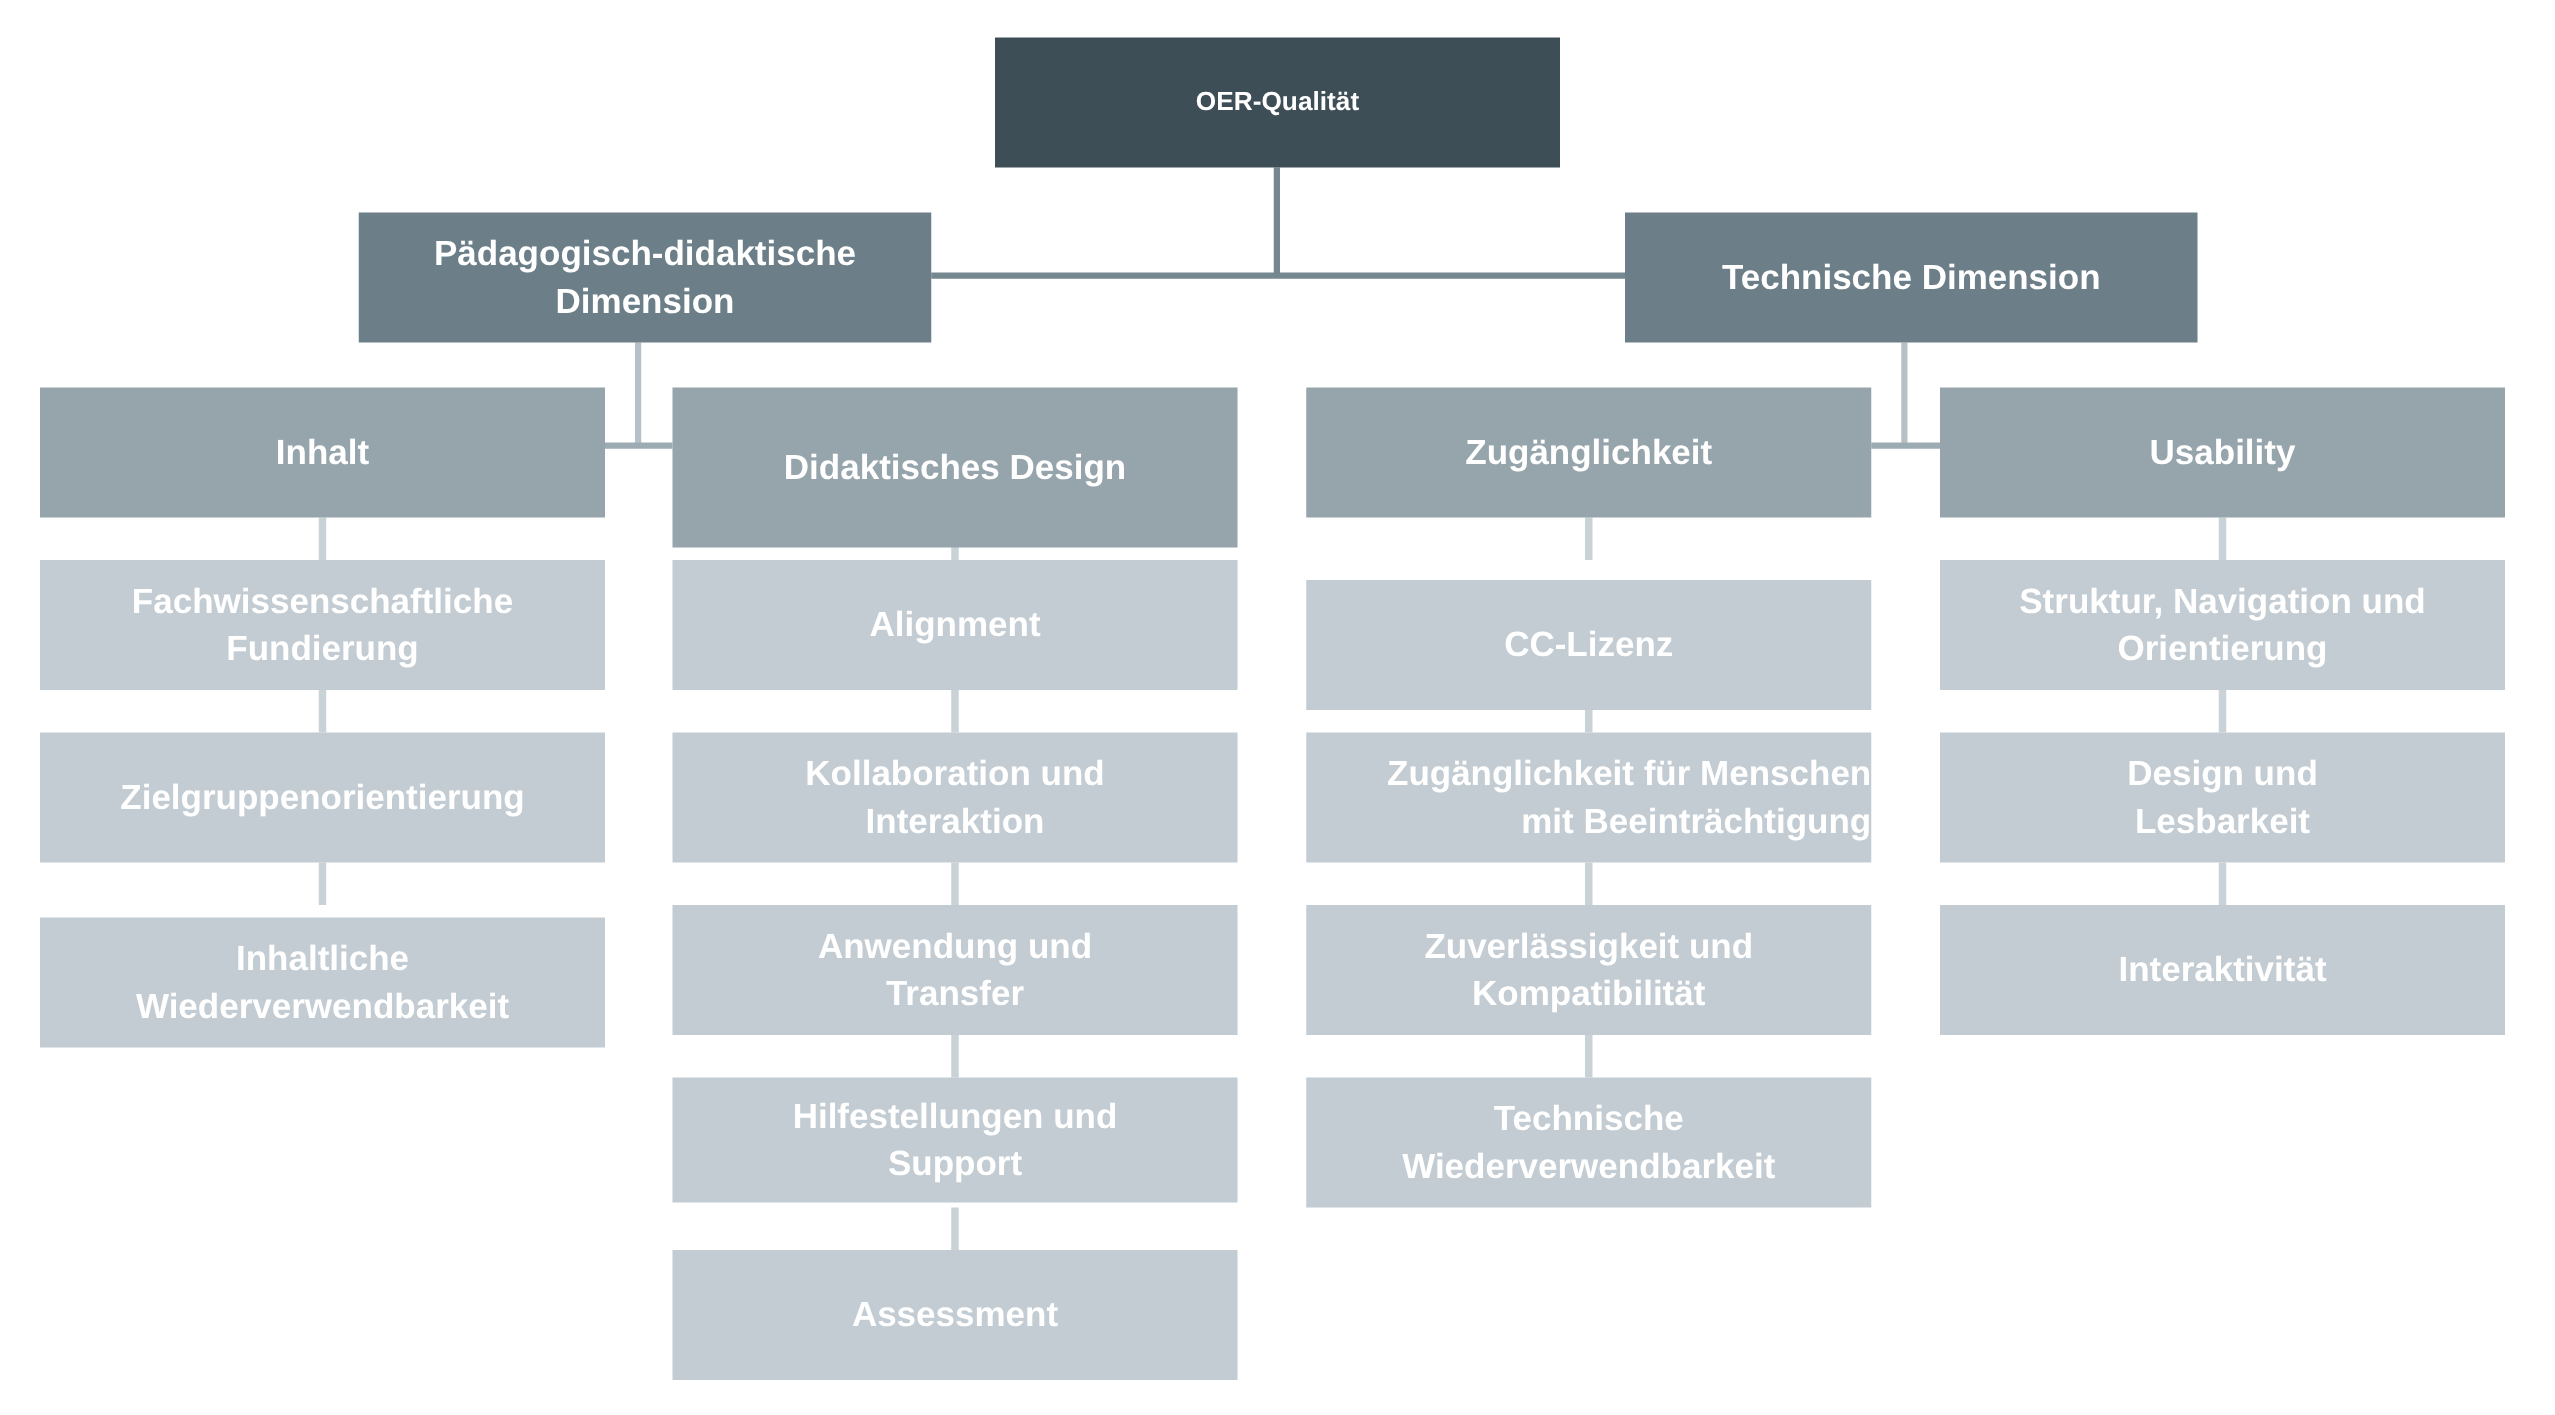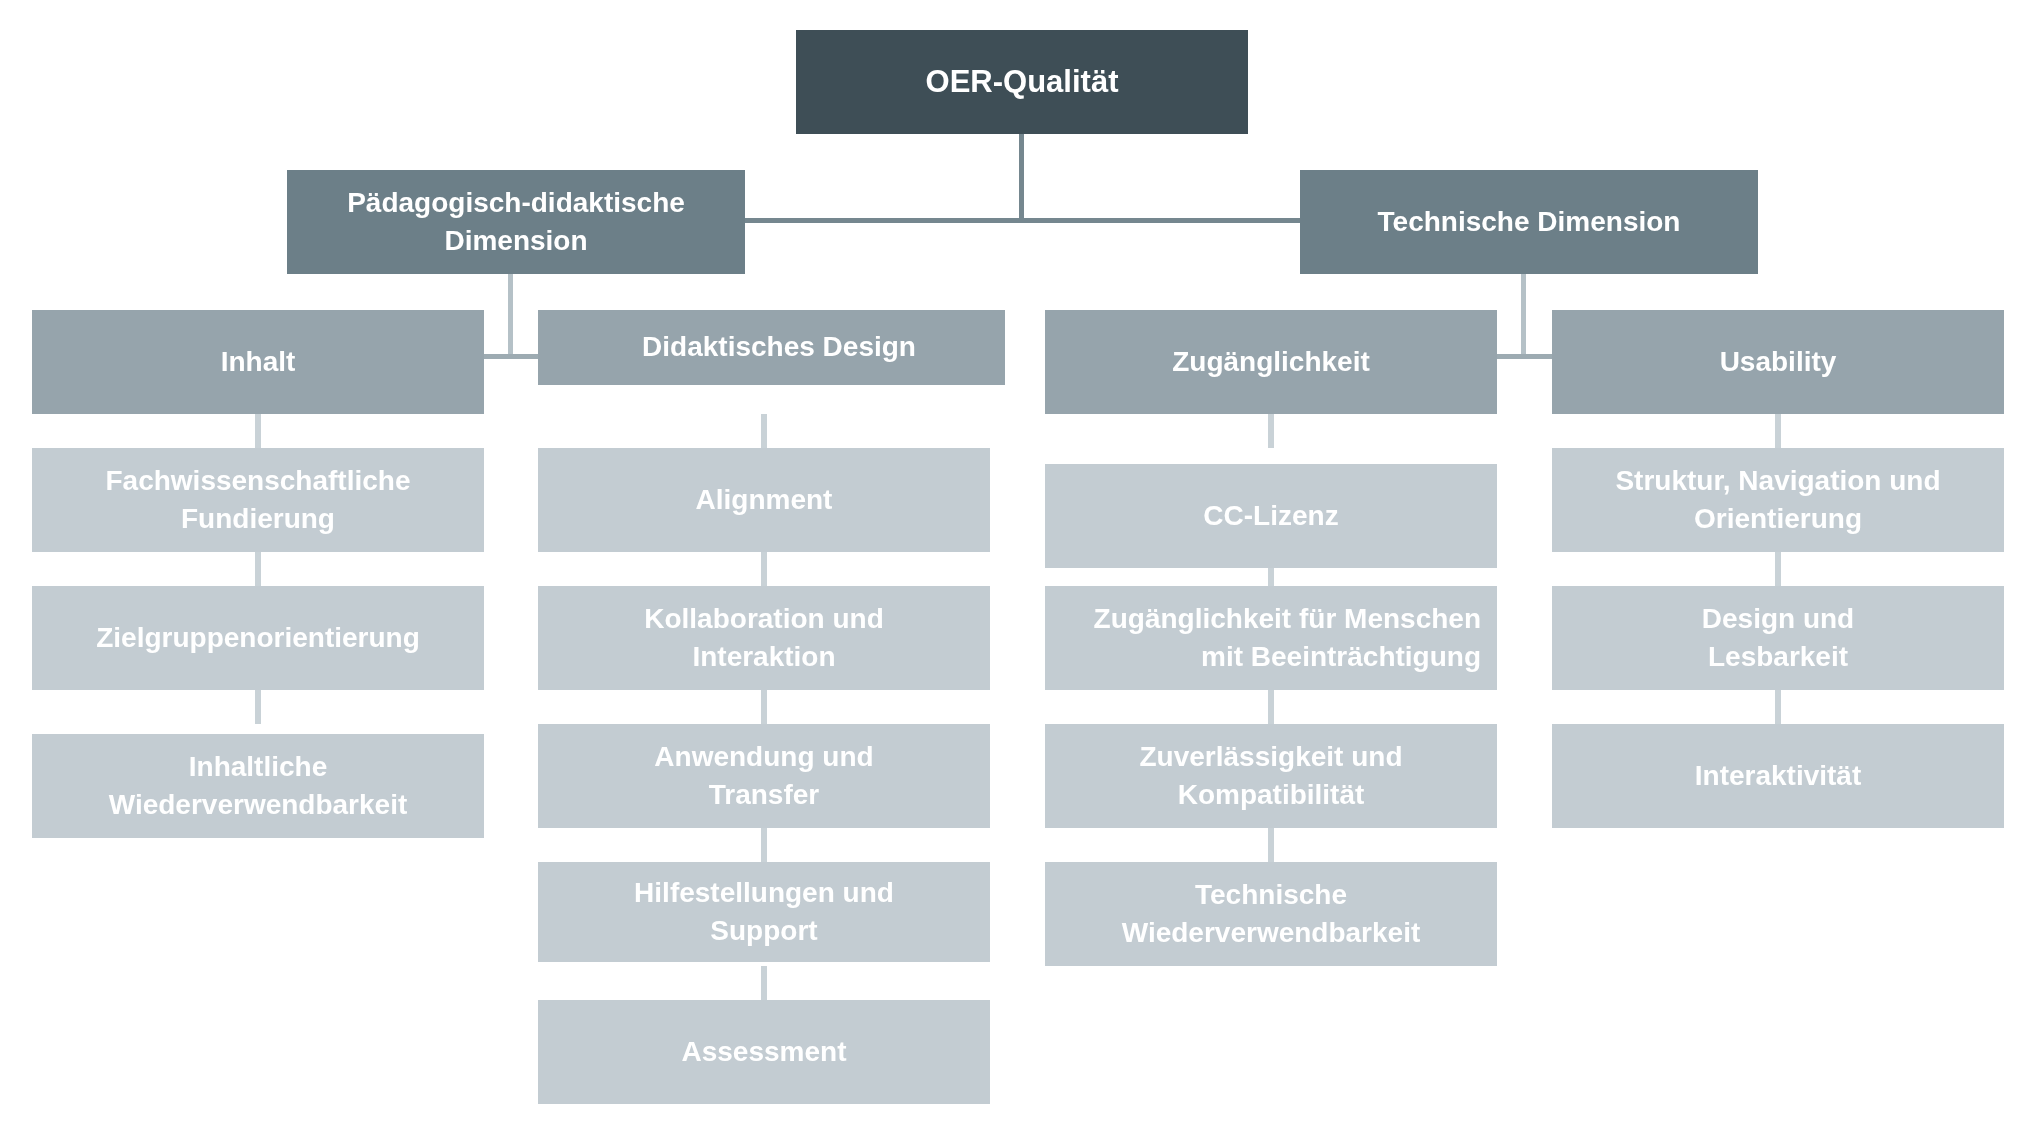--- a/index.html
+++ b/index.html
@@ -17,21 +17,21 @@
     color:var(--text,#fff);
     font-weight:700;
     font-size:28px;
     line-height:1.36;
     white-space:pre-line;
   }
   .root{background:var(--root-bg);}
   .dim{background:var(--dim-bg);}
   .hdr{background:var(--hdr-bg);}
   .item{background:var(--item-bg);}
-  .item.align-right{justify-content:flex-end;text-align:right;padding-right:16px;box-sizing:border-box;}
+  .item.align-right{justify-content:flex-end;text-align:right;padding-right:0;box-sizing:border-box;}
   .line{position:absolute;}
   .line.dark{background:var(--line-dark);}
   .line.mid{background:var(--line-mid);}
   .line.midv{background:var(--line-midv);}
   .line.light{background:var(--line-light);}
 </style>
 </head>
 <body>
 
 <div class="canvas">
@@ -56,28 +56,28 @@
 
   <div class="line light" style="left:1268px;top:414px;width:6px;height:34px;"></div>
   <div class="line light" style="left:1268px;top:552px;width:6px;height:34px;"></div>
   <div class="line light" style="left:1268px;top:690px;width:6px;height:34px;"></div>
   <div class="line light" style="left:1268px;top:828px;width:6px;height:34px;"></div>
 
   <div class="line light" style="left:1775px;top:414px;width:6px;height:34px;"></div>
   <div class="line light" style="left:1775px;top:552px;width:6px;height:34px;"></div>
   <div class="line light" style="left:1775px;top:690px;width:6px;height:34px;"></div>
 
-  <div class="box root" style="left:796px;top:30px;width:452px;height:104px;font-size:31px;">OER-Qualität</div>
+  <div class="box root" style="left:796px;top:30px;width:452px;height:104px;font-size:21px;">OER-Qualität</div>
 
   <div class="box dim" style="left:287px;top:170px;width:458px;height:104px;">Pädagogisch-didaktische
 Dimension</div>
   <div class="box dim" style="left:1300px;top:170px;width:458px;height:104px;">Technische Dimension</div>
 
   <div class="box hdr" style="left:32px;top:310px;width:452px;height:104px;">Inhalt</div>
-  <div class="box hdr" style="left:538px;top:310px;width:452px;height:75px;padding-left:15px;">Didaktisches Design</div>
+  <div class="box hdr" style="left:538px;top:310px;width:452px;height:128px;">Didaktisches Design</div>
   <div class="box hdr" style="left:1045px;top:310px;width:452px;height:104px;">Zugänglichkeit</div>
   <div class="box hdr" style="left:1552px;top:310px;width:452px;height:104px;">Usability</div>
 
   <div class="box item" style="left:32px;top:448px;width:452px;height:104px;">Fachwissenschaftliche
 Fundierung</div>
   <div class="box item" style="left:32px;top:586px;width:452px;height:104px;">Zielgruppenorientierung</div>
   <div class="box item" style="left:32px;top:724px;width:452px;height:104px;margin-top:10px;">Inhaltliche
 Wiederverwendbarkeit</div>
 
   <div class="box item" style="left:538px;top:448px;width:452px;height:104px;">Alignment</div>

